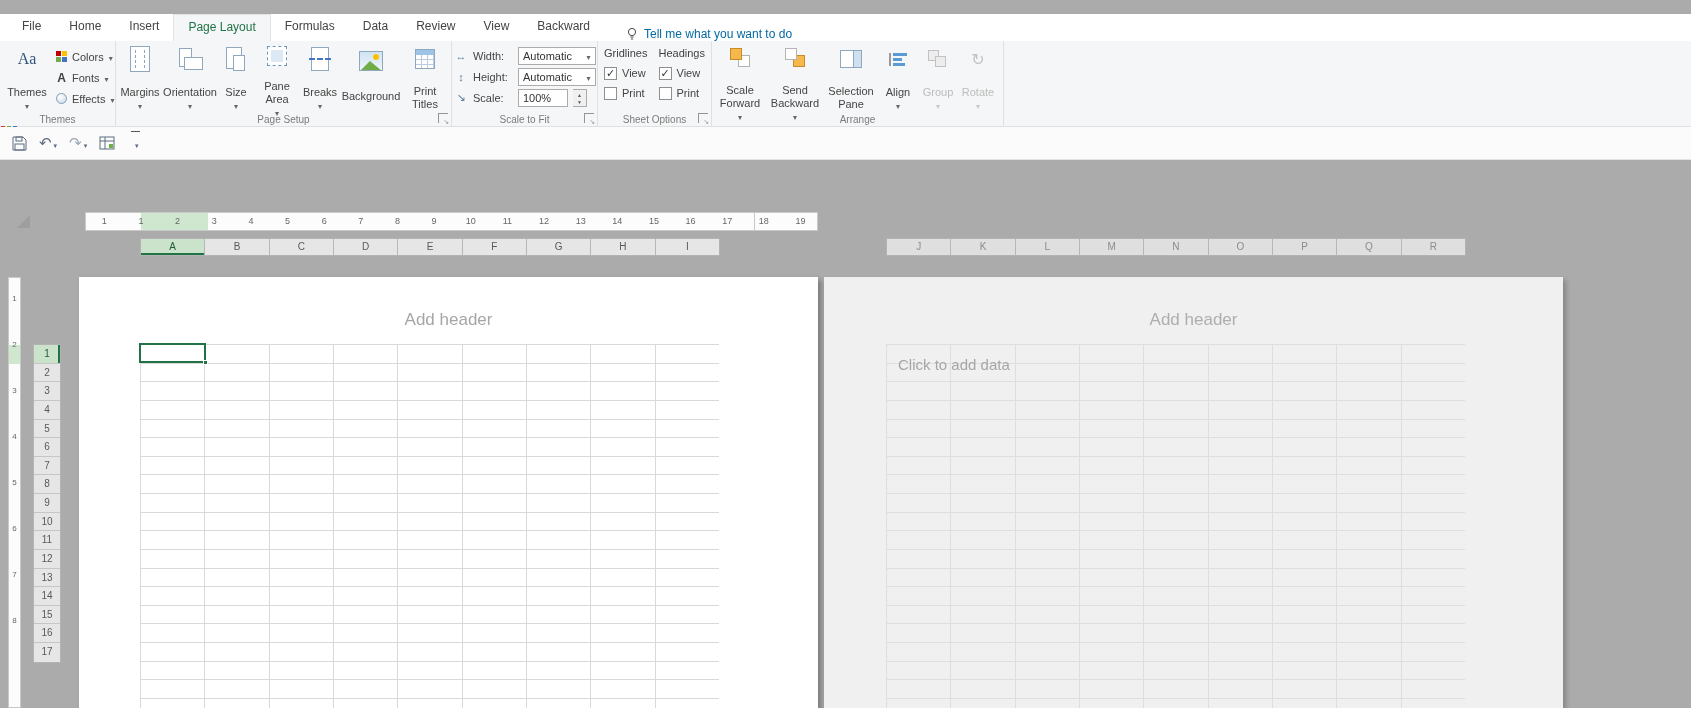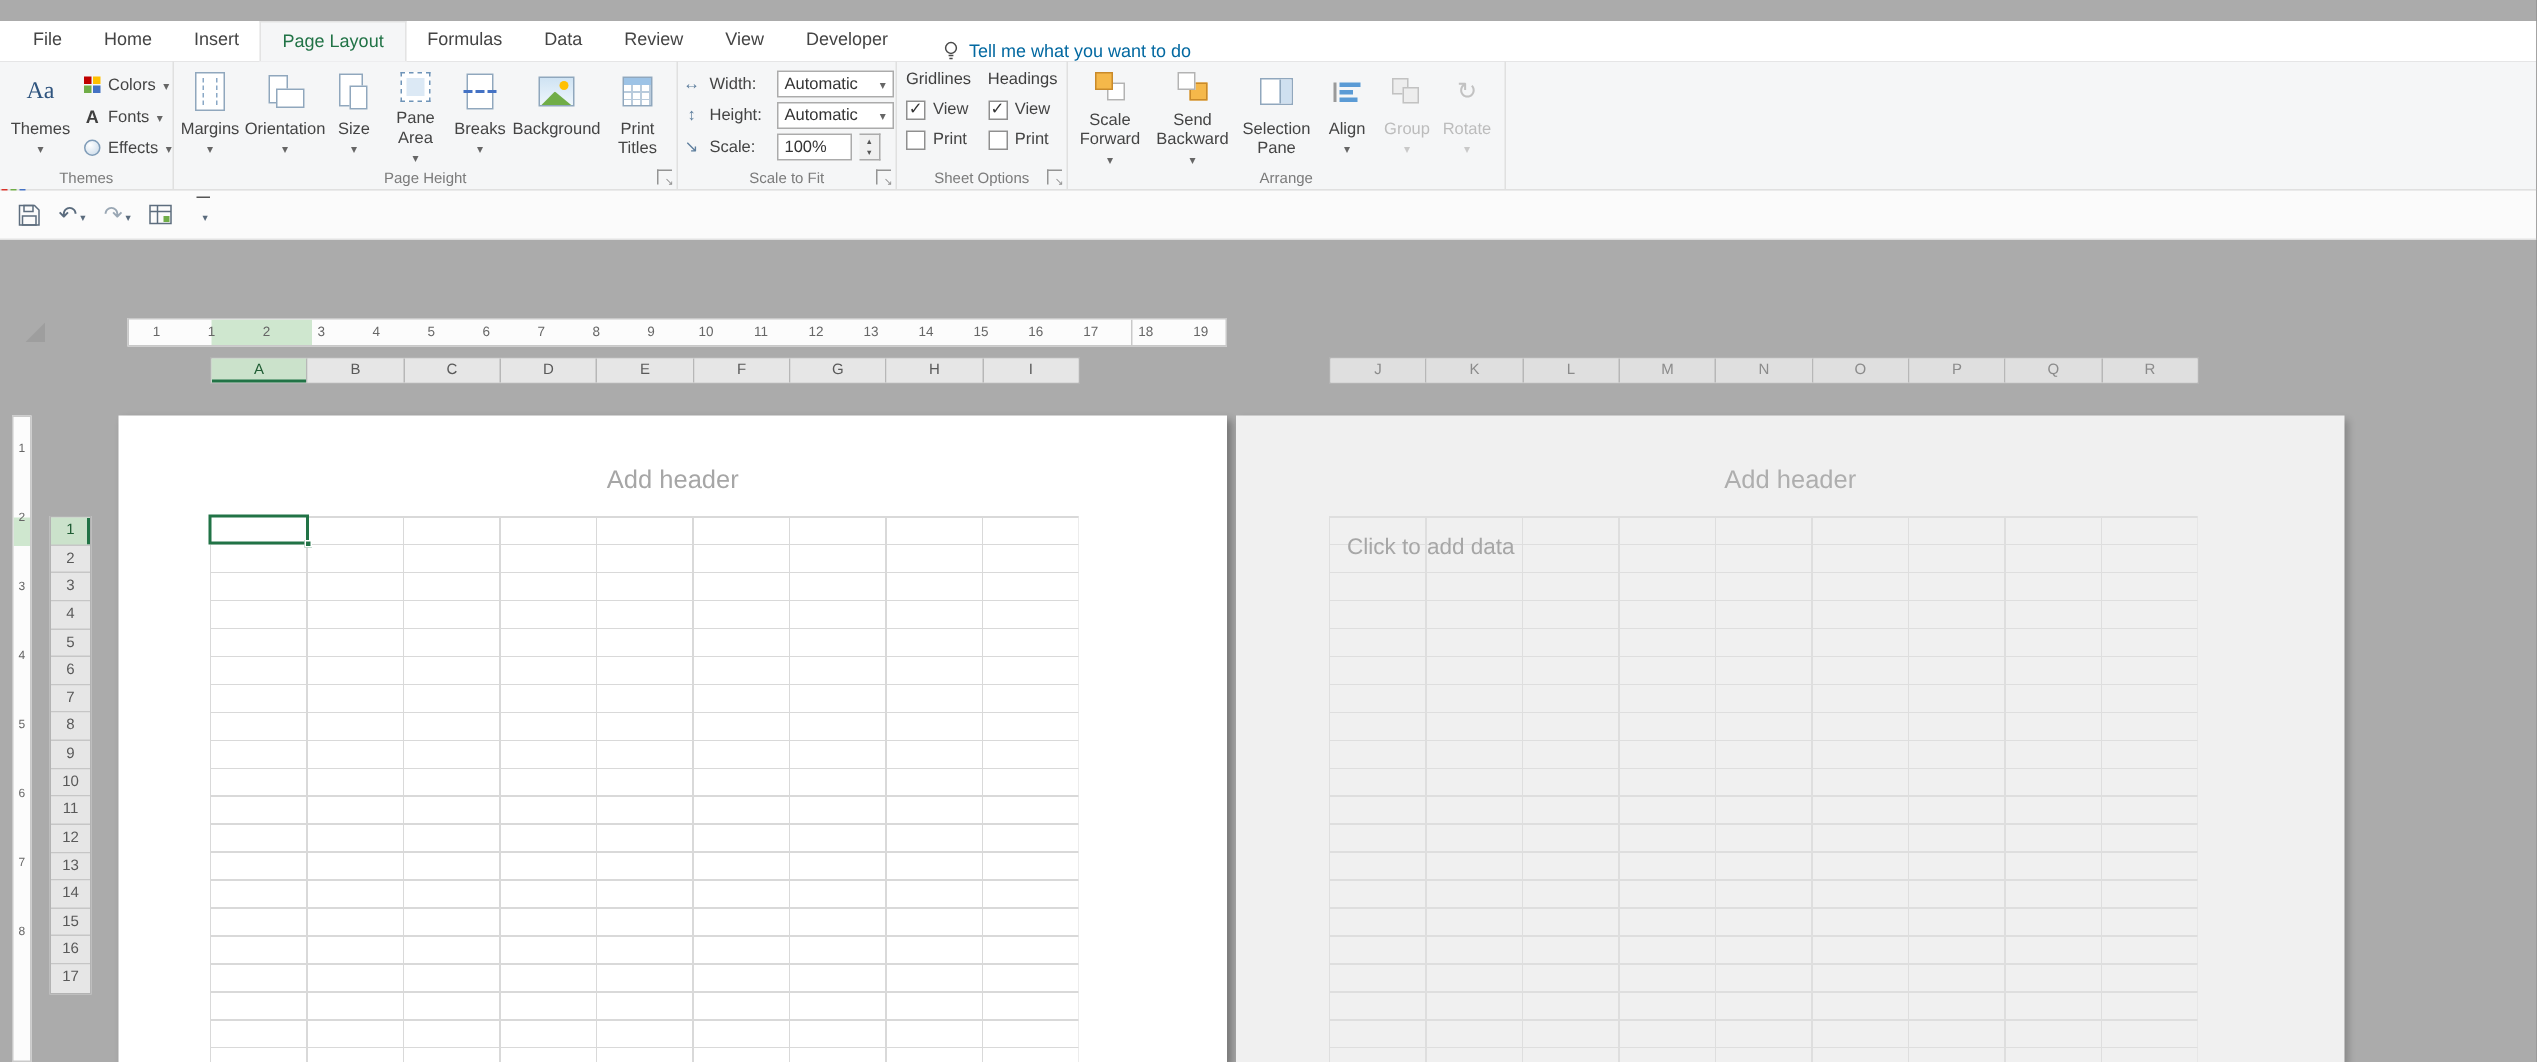--- a/index.html
+++ b/index.html
@@ -19,21 +19,21 @@
 .tab.active{color:#217346;background:#f5f6f7;border:1px solid #e3e3e3;border-bottom:none}
 .tellme{display:flex;align-items:flex-end;gap:6px;margin-left:22px;font-size:12px;color:#0369a1}
 
 
 .ribbon{left:0;top:41px;width:1691px;height:86px;background:#f5f6f7;border-bottom:1px solid #e0e0e0;display:flex}
 .rgroup{position:relative;height:100%;border-right:1px solid #e0e0e0;display:flex;align-items:flex-start;padding:2px 2px 14px 2px}
 .rgroup-label{position:absolute;bottom:1px;left:0;right:0;text-align:center;font-size:10px;color:#7b7b7b}
 .launcher{position:absolute;right:3px;bottom:3px;width:10px;height:10px;border-left:1px solid #949494;border-top:1px solid #949494}
 .launcher::after{content:"\2198";position:absolute;right:-1px;bottom:-2px;font-size:7px;color:#949494;line-height:1}
 .bigbtn{display:flex;flex-direction:column;align-items:center;padding-top:3px;height:68px;font-size:11px;color:#444;text-align:center;flex:none}
-.bigbtn .bicon{height:30px;display:flex;align-items:center;justify-content:center;margin-bottom:4px}
+.bigbtn .bicon{height:30px;display:flex;align-items:center;justify-content:center;margin-bottom:14px}
 .blabel{line-height:13px}
 .caret::before{content:"\25BE";font-size:8px;color:#666;line-height:8px}
 .disabled,.disabled .blabel{color:#bcbcbc}
 .disabled .caret::before{color:#c9c9c9}
 .vstack{display:flex;flex-direction:column;padding-top:3px}
 .smallbtn{display:flex;align-items:center;gap:5px;height:21px;padding:0 4px;font-size:11px;color:#444}
 
 
 .themes-aa{position:relative;font-family:"Liberation Serif","DejaVu Serif",serif;font-size:16px;color:#30557f;line-height:18px}
 .tdots{position:absolute;bottom:-4px;left:1px;display:flex;gap:2px}
@@ -176,21 +176,21 @@
 
   <div class="abs tabrow">
     <div class="tab">File</div>
     <div class="tab">Home</div>
     <div class="tab">Insert</div>
     <div class="tab active">Page Layout</div>
     <div class="tab">Formulas</div>
     <div class="tab">Data</div>
     <div class="tab">Review</div>
     <div class="tab">View</div>
-    <div class="tab">Developer</div>
+    <div class="tab">Backward</div>
     <div class="tellme">
       <svg width="12" height="14" viewBox="0 0 12 14">
         <circle cx="6" cy="5" r="3.6" fill="none" stroke="#4a4a4a"></circle>
         <path d="M4.4 10h3.2M4.9 12h2.2" stroke="#4a4a4a" fill="none"></path>
       </svg>
       <span>Tell me what you want to do</span>
     </div>
   </div>
 
   <div class="abs ribbon">
@@ -284,21 +284,21 @@
             <span class="i-bg"></span>
           </div>
         <span class="blabel">Background</span>
       </div>
       <div class="bigbtn" style="width:46px">
         <div class="bicon">
             <span class="i-ptitles"></span>
           </div>
         <span class="blabel" style="width:36px">Print Titles</span>
       </div>
-      <span class="rgroup-label">Page Height</span>
+      <span class="rgroup-label">Page Setup</span>
       <span class="launcher"></span>
     </div>
 
     <div class="rgroup" style="width:146px;flex-direction:column;padding-top:4px">
       <div class="sfrow">
         <span class="sf-icon i-w"></span>
         <span class="sf-label">Width:</span>
         <div class="combo">
           <span class="cval">Automatic</span>
           <span class="caret"></span>

